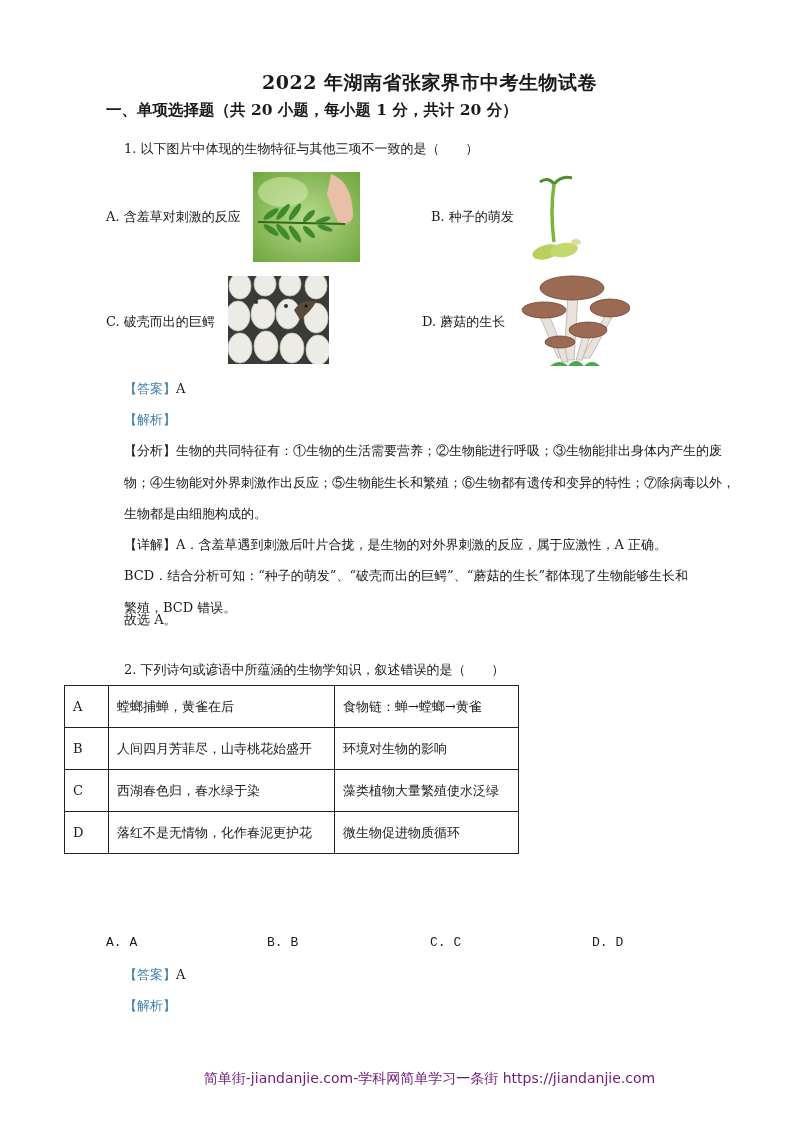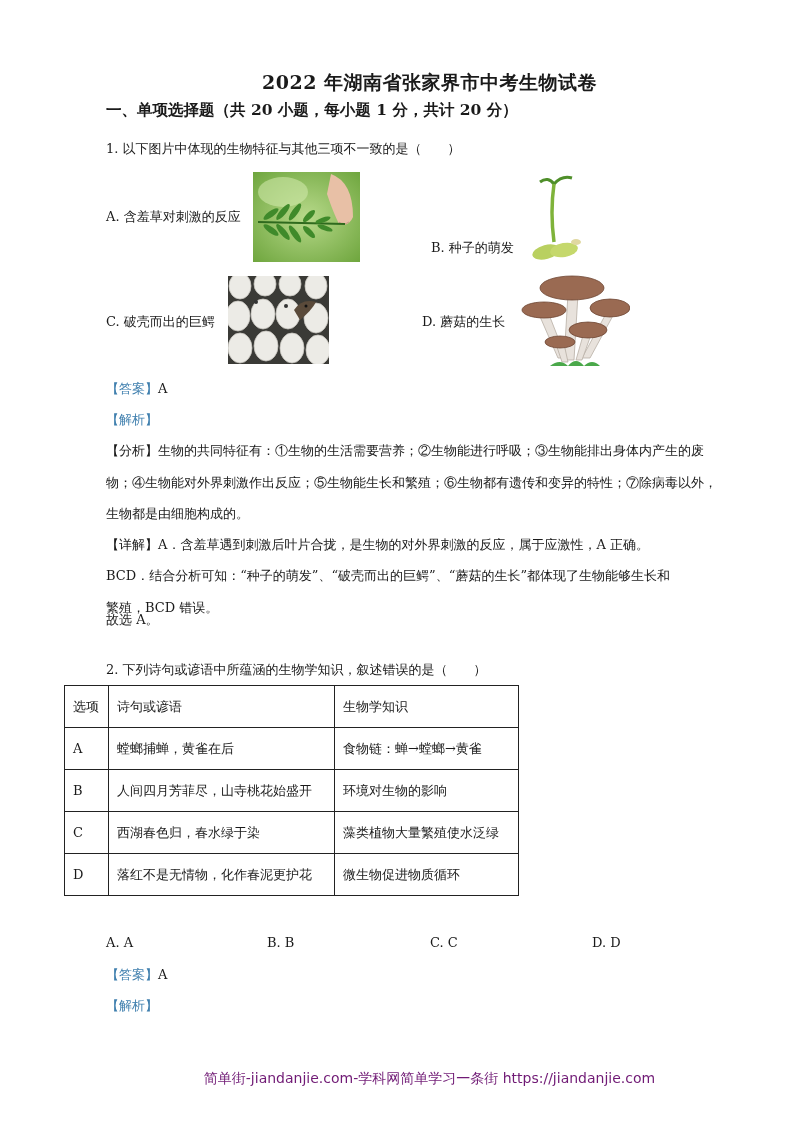--- a/index.html
+++ b/index.html
@@ -1,30 +1,30 @@
 <!DOCTYPE html>
 <html><head>
 <meta charset="utf-8">
 <style>
   html, body { margin: 0; padding: 0; background: #ffffff; }
   body { width: 793px; height: 1122px; position: relative; overflow: hidden;
          font-family: "DejaVu Serif", "Liberation Serif", serif; color: #1a1a1a; }
   .abs { position: absolute; padding-left: 33px; }
   .title { left: 0; width: 793px; top: 70px; text-align: center; font-size: 19px; font-weight: bold; letter-spacing: 0.5px; }
   .section { left: 73px; top: 100px; font-size: 15.5px; font-weight: bold; }
-  .line { font-size: 13px; line-height: 18px; white-space: nowrap; }
+  .line { font-size: 13px; line-height: 18px; white-space: nowrap; margin-left: 18px; }
   .tag { color: #3f7fae; }
   .opt-label { font-size: 13px; white-space: nowrap; }
   .figure { overflow: hidden; }
   table.q2 { position: absolute; left: 64px; top: 685px; border-collapse: collapse; font-size: 13px; }
   table.q2 td { border: 1.2px solid #222; height: 41px; padding: 0 0 0 8px; vertical-align: middle; white-space: nowrap; }
   table.q2 td.c0 { width: 35px; }
   table.q2 td.c1 { width: 217px; }
   table.q2 td.c2 { width: 175px; }
-  .choice { font-size: 13px; top: 935px; }
+  .choice { font-size: 13px; top: 935px; font-family: Liberation Mono, monospace; }
   .footer { left: 0; width: 793px; top: 1070px; text-align: center; font-family: "DejaVu Sans", "Liberation Sans", sans-serif; font-size: 14px; color: #701a75; }
 </style>
 </head>
 <body>
 
 <div class="abs title">2022 年湖南省张家界市中考生物试卷</div>
 <div class="abs section">一、单项选择题（共 20 小题，每小题 1 分，共计 20 分）</div>
 
 <div class="abs line" style="left:73px; top:140px;">1. 以下图片中体现的生物特征与其他三项不一致的是（　　）</div>
 
@@ -50,21 +50,21 @@
       <ellipse cx="42" cy="40" rx="10" ry="3" transform="rotate(-55 42 40)"></ellipse>
       <ellipse cx="42" cy="62" rx="10" ry="3" transform="rotate(55 42 62)"></ellipse>
       <ellipse cx="56" cy="44" rx="8" ry="3" transform="rotate(-45 56 44)"></ellipse>
       <ellipse cx="56" cy="60" rx="8" ry="3" transform="rotate(45 56 60)"></ellipse>
       <ellipse cx="70" cy="48" rx="8" ry="2.5" transform="rotate(-20 70 48)"></ellipse>
       <ellipse cx="72" cy="56" rx="8" ry="2.5" transform="rotate(20 72 56)"></ellipse>
     </g>
   </svg>
 </div>
 
-<div class="abs opt-label" style="left:398px; top:208px;margin-top:31px;">B.  种子的萌发</div>
+<div class="abs opt-label" style="left:398px; top:208px;">B.  种子的萌发</div>
 <div class="abs figure" style="left:495px; top:172px; width:58px; height:90px;">
   <svg width="58" height="90" viewBox="0 0 58 90">
     <path d="M12 10 Q20 4 26 12" stroke="#4f8f2a" stroke-width="3" fill="none"></path>
     <path d="M26 12 Q34 3 44 6" stroke="#4f8f2a" stroke-width="3" fill="none"></path>
     <path d="M26 12 Q22 40 26 70" stroke="#7fb33a" stroke-width="3.5" fill="none"></path>
     <ellipse cx="18" cy="80" rx="14" ry="7" fill="#b9d060" transform="rotate(-15 18 80)"></ellipse>
     <ellipse cx="36" cy="78" rx="14" ry="7" fill="#c5d86c" transform="rotate(-10 36 78)"></ellipse>
     <ellipse cx="48" cy="70" rx="5" ry="3" fill="#e0d8a0"></ellipse>
   </svg>
 </div>
@@ -130,25 +130,20 @@
   <span>【详解】</span><span>A．含羞草遇到刺激后叶片合拢，是生物的对外界刺激的反应，属于应激性，A 正确。</span>
 </div>
 <div class="abs line" style="left:73px; top:567px;">BCD．结合分析可知：“种子的萌发”、“破壳而出的巨鳄”、“蘑菇的生长”都体现了生物能够生长和</div>
 <div class="abs line" style="left:73px; top:599px;">繁殖，BCD 错误。</div>
 <div class="abs line" style="left:73px; top:611px;">故选 A。</div>
 
 <div class="abs line" style="left:73px; top:661px;">2. 下列诗句或谚语中所蕴涵的生物学知识，叙述错误的是（　　）</div>
 
 <table class="q2">
   <tbody>
-      <tr>
-    <td class="c0">选项</td>
-    <td class="c1">诗句或谚语</td>
-    <td class="c2">生物学知识</td>
-  </tr>
   <tr>
     <td class="c0">A</td>
     <td class="c1">螳螂捕蝉，黄雀在后</td>
     <td class="c2">食物链：蝉→螳螂→黄雀</td>
   </tr>
   <tr>
     <td class="c0">B</td>
     <td class="c1">人间四月芳菲尽，山寺桃花始盛开</td>
     <td class="c2">环境对生物的影响</td>
   </tr>

